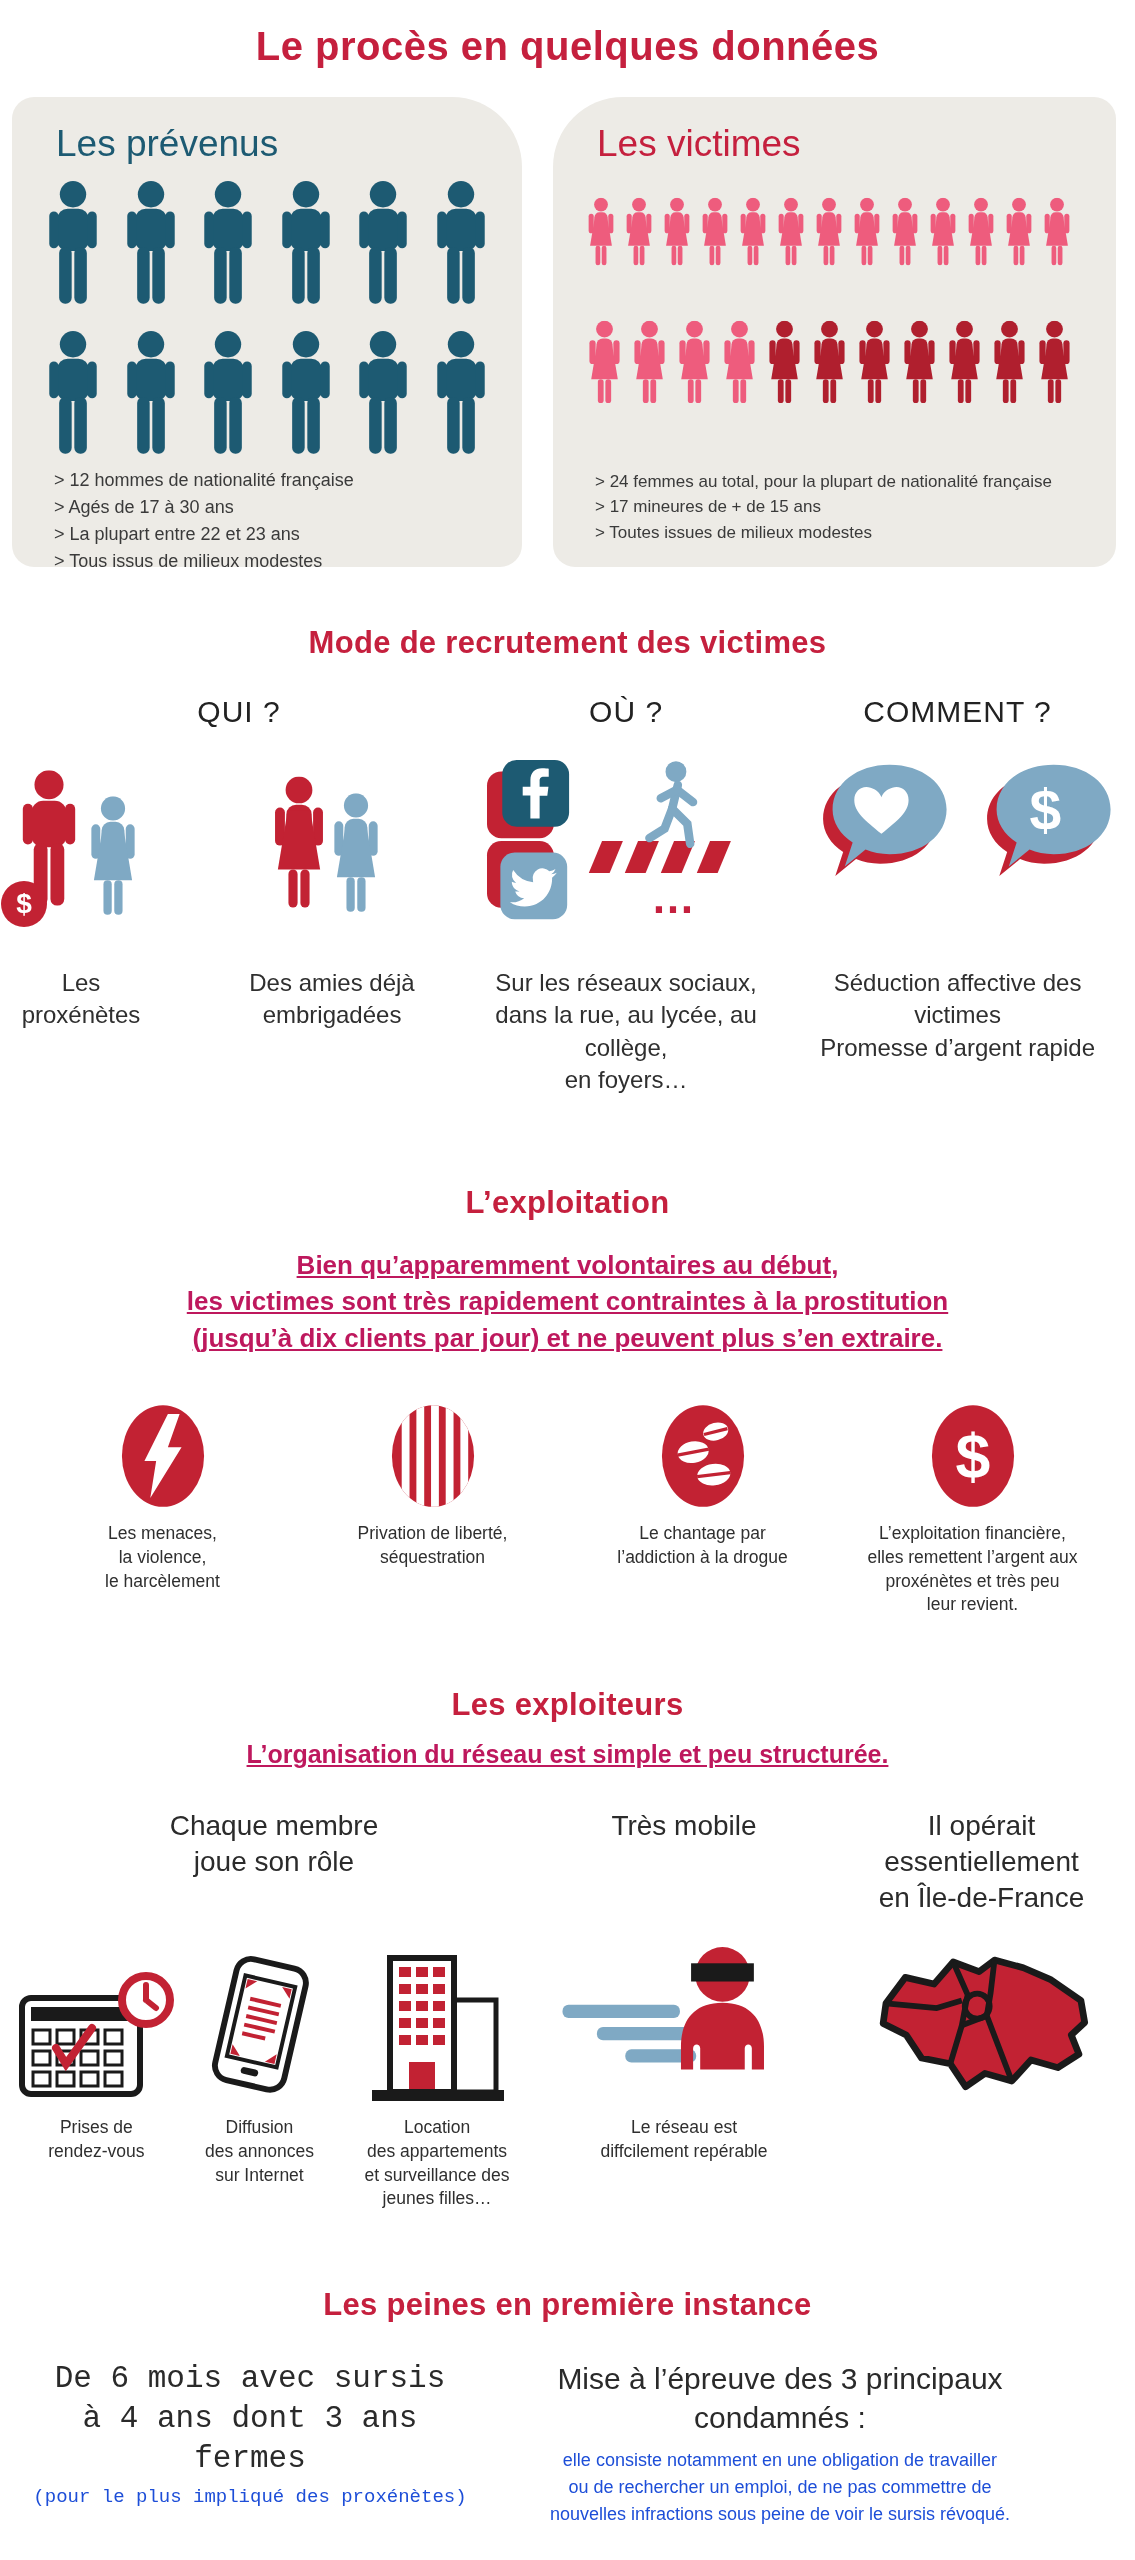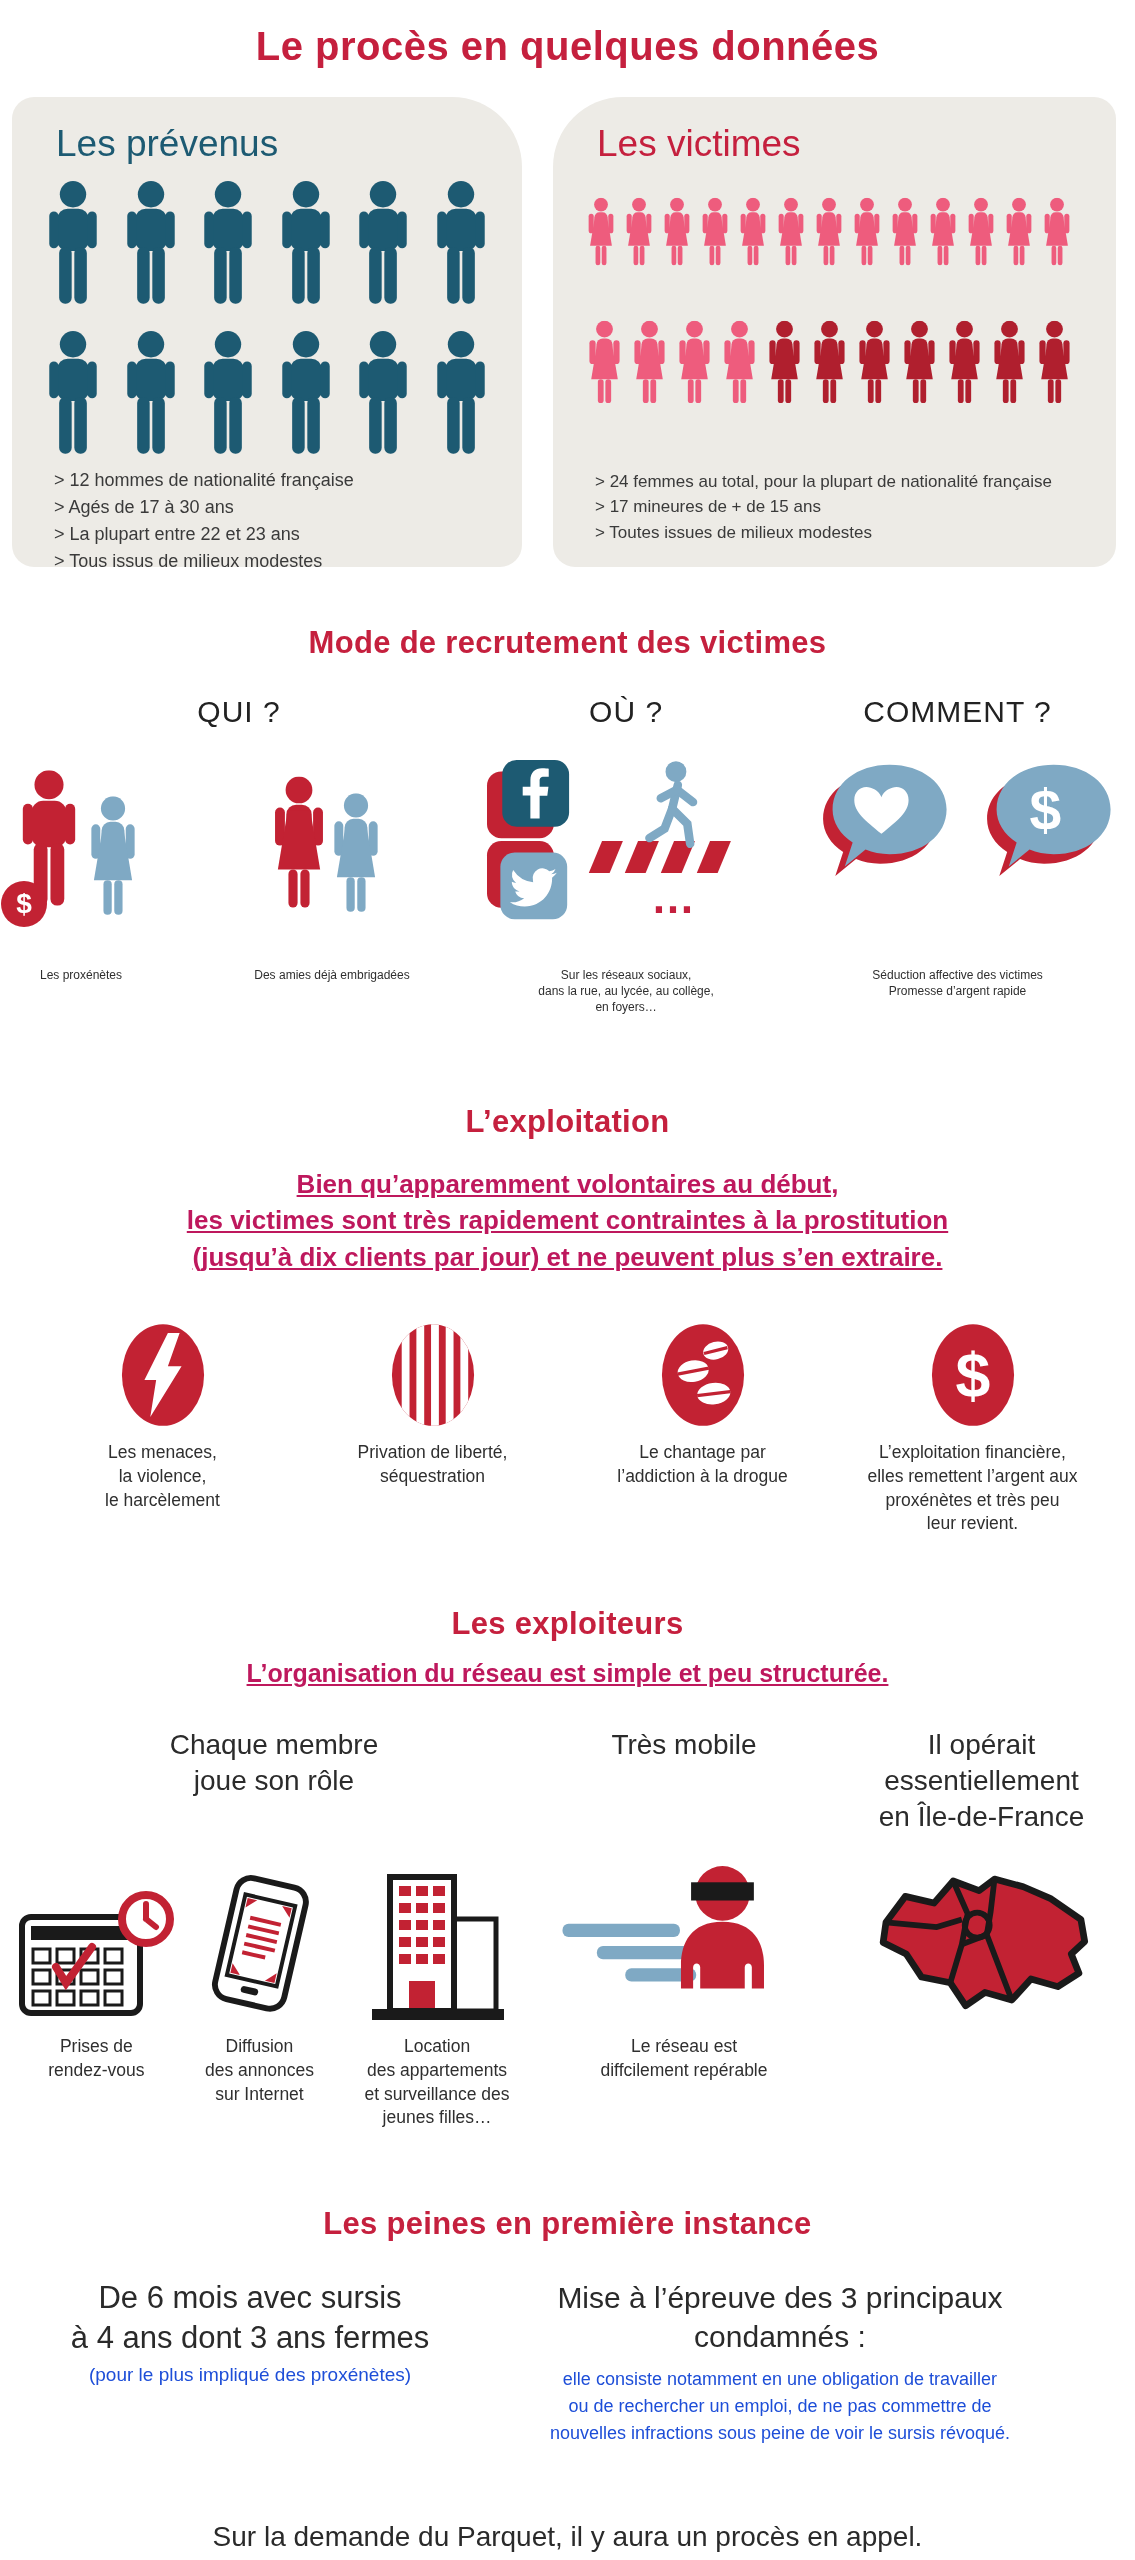--- a/index.html
+++ b/index.html
@@ -22,21 +22,21 @@
   .bullets{margin-top:auto;padding-left:10px;font-size:18px;line-height:1.5;color:#3a3a3a;}
   .box-victimes .bullets{font-size:17px;}
 
   .sec-title{text-align:center;color:#c5203e;font-size:31px;font-weight:700;letter-spacing:.3px;margin:0;}
 
   
   .sec-recrutement{margin-top:58px;}
   .rec-cols{display:flex;margin-top:34px;padding:0 8px 0 14px;}
   .col-head{text-align:center;font-size:30px;font-weight:500;color:#222;letter-spacing:1px;}
   .icon-zone{height:208px;display:flex;justify-content:center;align-items:flex-start;margin-top:30px;}
-  .caption{font-size:12px;line-height:1.35;text-align:center;color:#2f2f2f;}
+  .caption{font-size:24px;line-height:1.35;text-align:center;color:#2f2f2f;}
   .col-qui{width:450px;}
   .qui-groups{display:flex;justify-content:center;gap:26px;margin-top:30px;}
   .qui-sub{display:flex;flex-direction:column;align-items:center;}
   .qui-sub .icon-zone{margin-top:0;}
   .person-group{position:relative;}
   .pg1{width:160px;height:192px;}
   .pg2{width:140px;height:192px;}
   .pg-fig{position:absolute;}
   .dollar-bag{position:absolute;left:0;top:122px;width:46px;height:46px;border-radius:50%;
               background:#c22233;color:#fff;font-weight:700;font-size:28px;display:flex;align-items:center;justify-content:center;}
@@ -68,21 +68,21 @@
   .role-item .caption{margin-top:14px;font-size:17.5px;}
   .ri-phone{width:150px;} .ri-cal{width:170px;} .ri-bld{width:200px;}
   .col-mobile{width:300px;display:flex;flex-direction:column;align-items:center;}
   .col-mobile .icon-zone{height:172px;align-items:flex-end;margin-top:0;}
   .col-mobile .caption{margin-top:14px;font-size:17.5px;}
   .col-zone{width:295px;display:flex;flex-direction:column;align-items:center;}
 
   
   .sec-peines{margin-top:76px;}
   .peines-cols{display:flex;margin-top:36px;}
-  .peines-left{width:470px;padding-left:30px;box-sizing:border-box;}
+  .peines-left{width:470px;padding-left:30px;box-sizing:border-box;font-family:Liberation Mono, monospace;}
   .peines-right{width:620px;}
   .peine-main{font-size:31px;text-align:center;color:#2a2a2a;line-height:1.3;font-weight:500;}
   .peine-note{margin-top:6px;font-size:19px;text-align:center;color:#1d4ed8;}
   .peines-right .peine-note{font-size:18px;line-height:1.5;margin-top:10px;}
   .peines-footer{margin-top:74px;text-align:center;font-size:28px;color:#2a2a2a;font-weight:500;}
 
   svg{overflow:visible;}
 </style>
 </head>
 <body>

